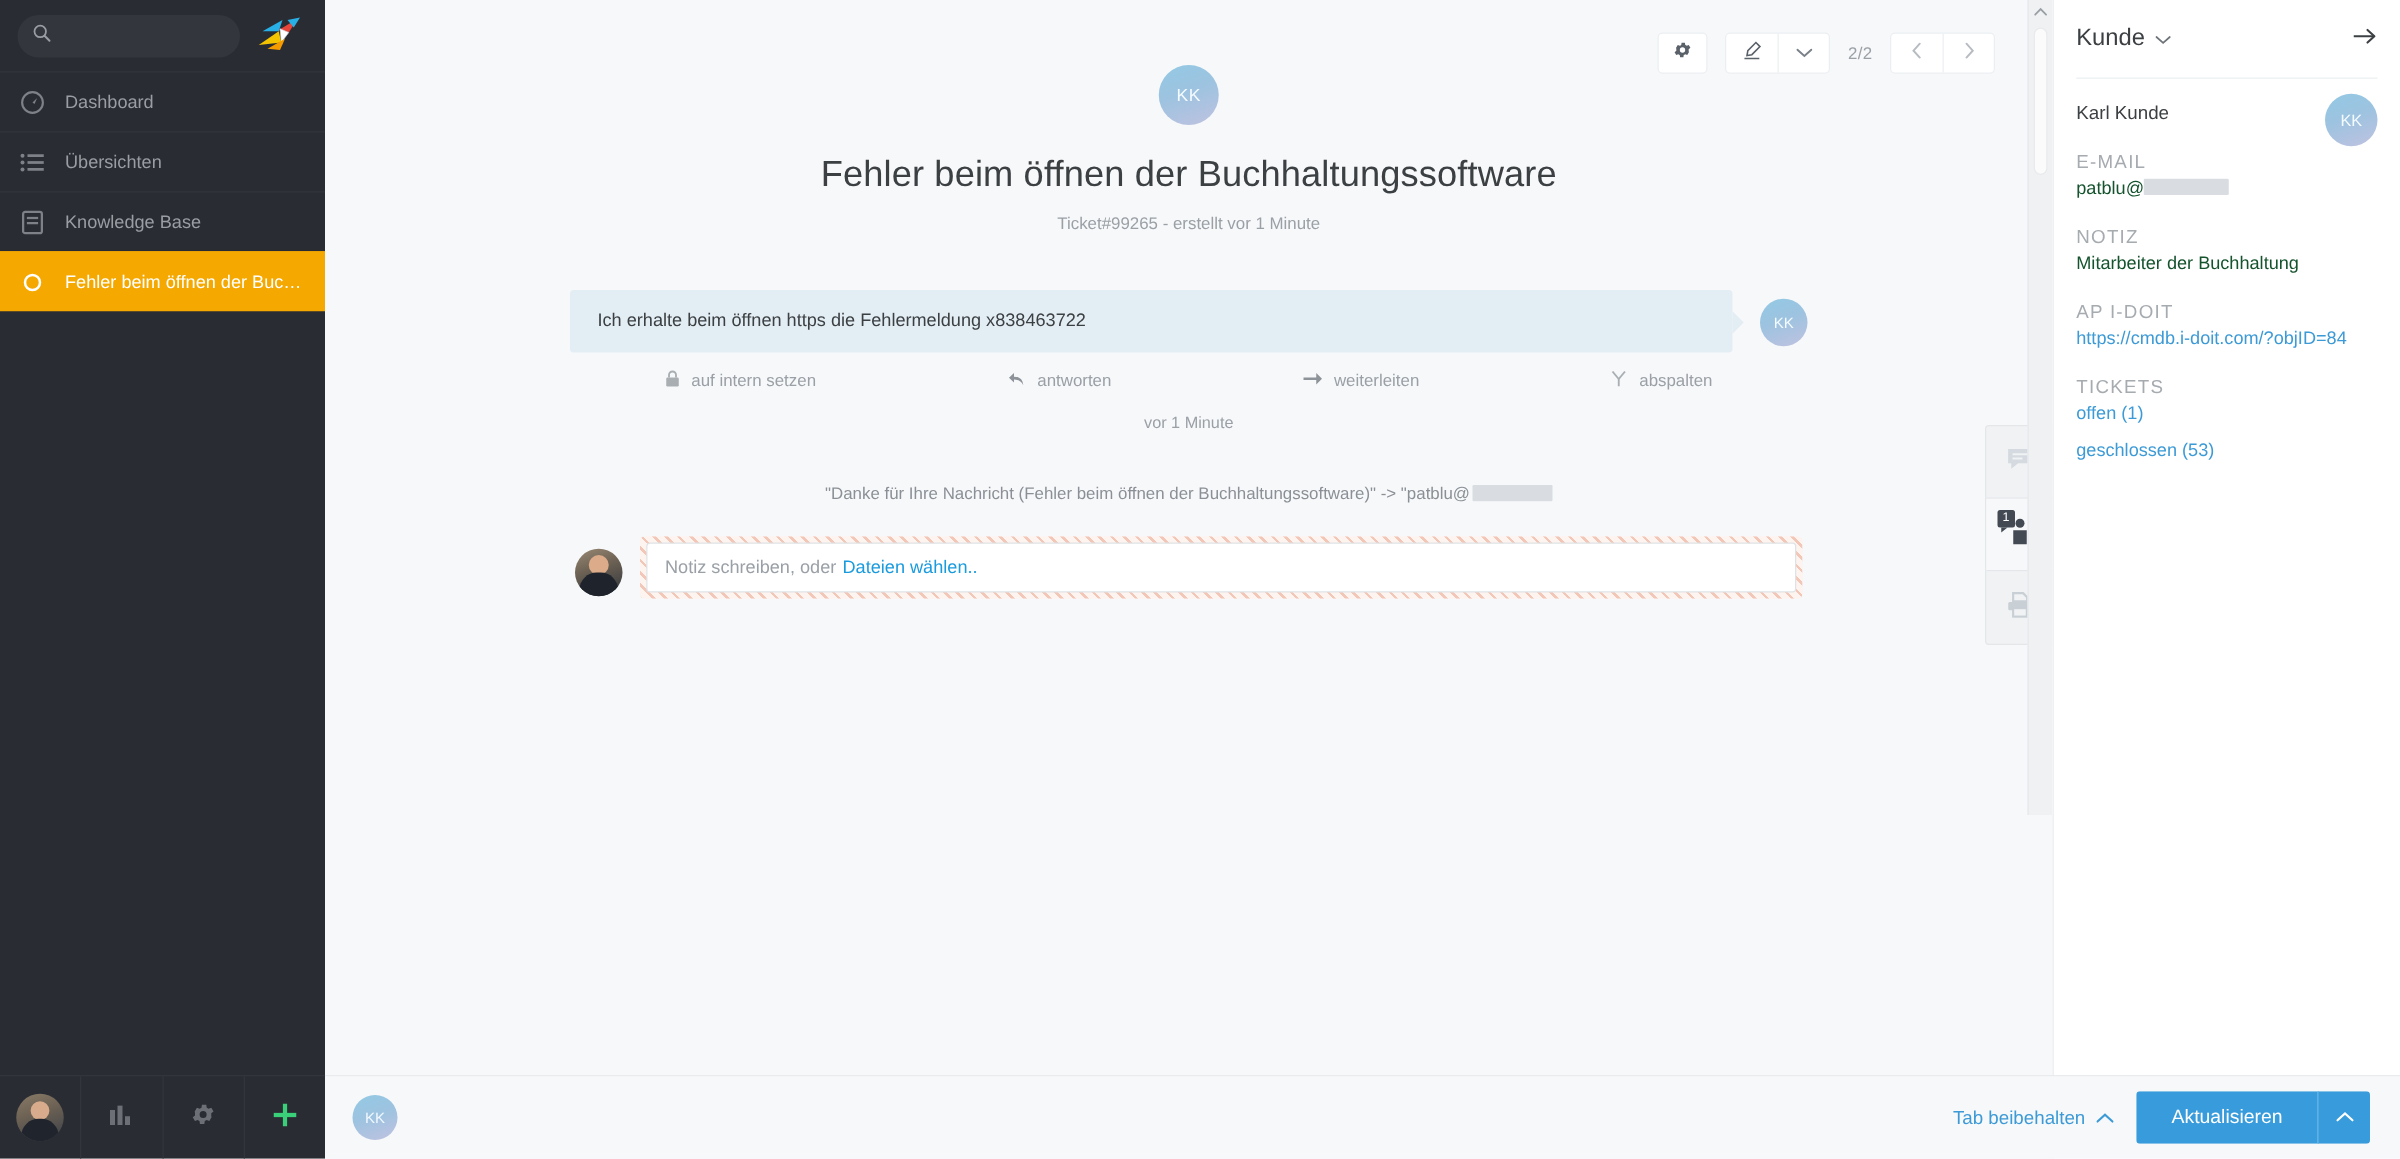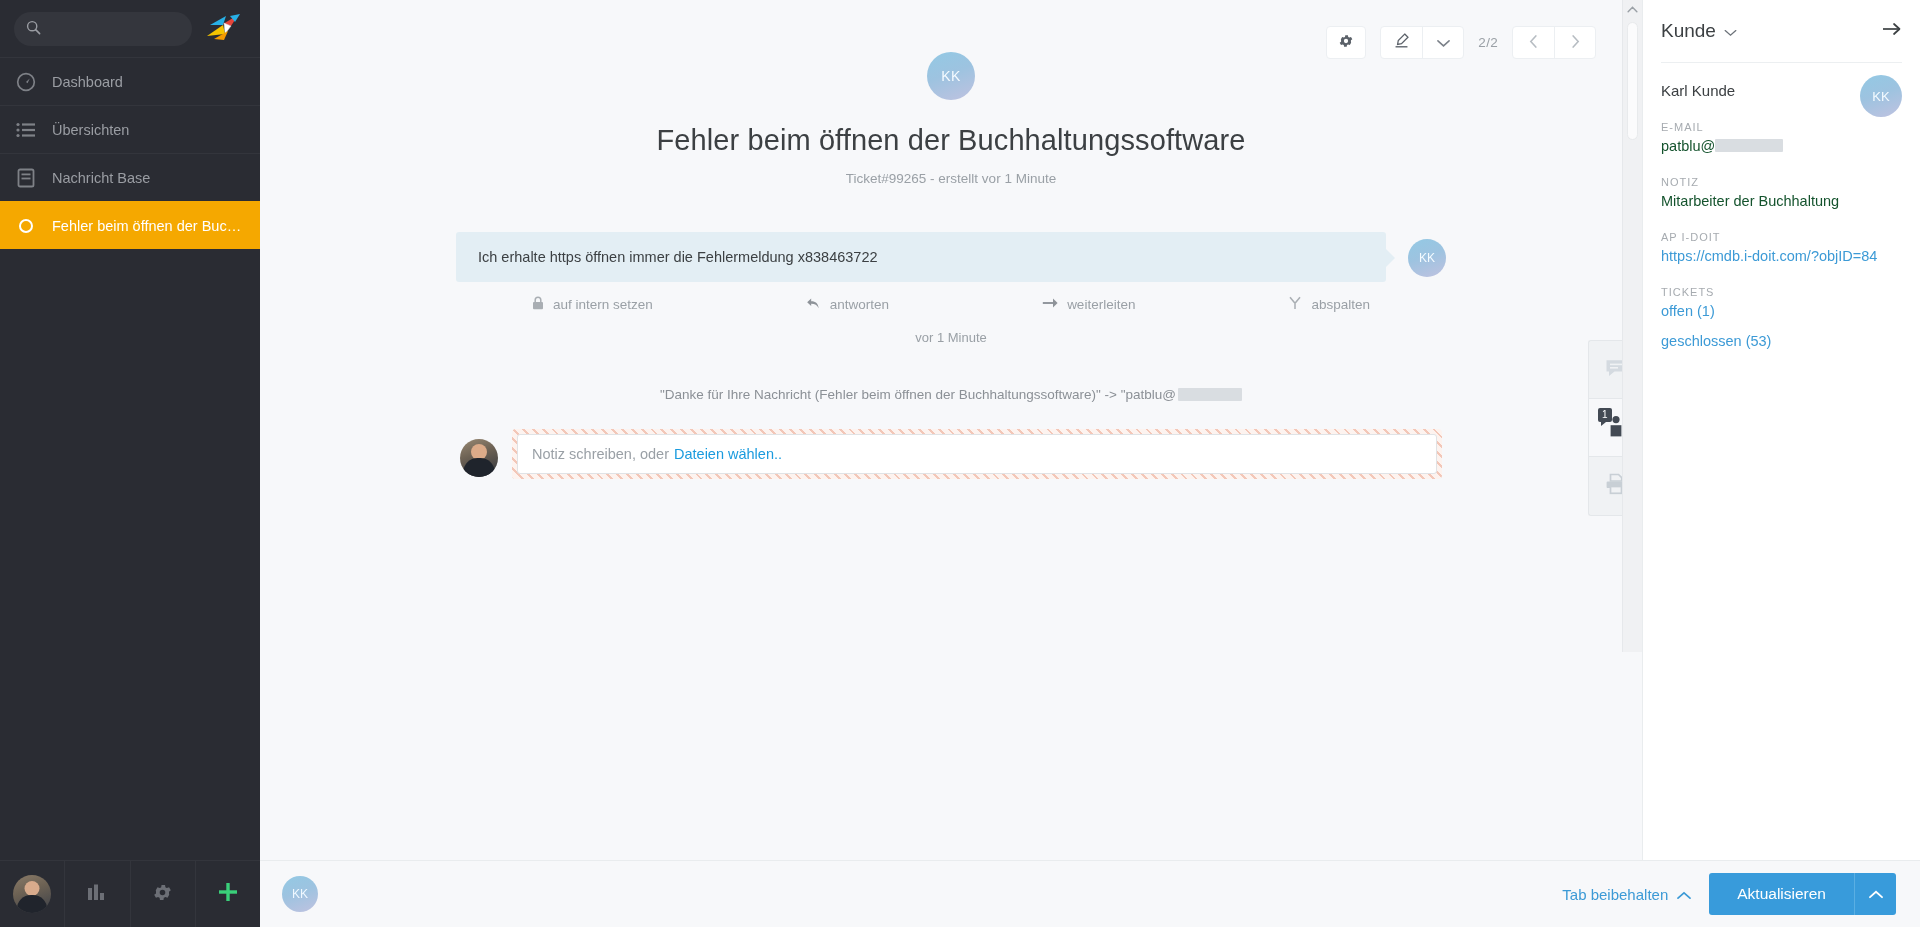--- a/index.html
+++ b/index.html
@@ -209,21 +209,21 @@
   .rs-divider { height:1px; background:#eceff1; margin:0 18px; }
   .rs-name-row { display:flex; align-items:flex-end; justify-content:space-between; padding-top:19px; }
   .rs-name { font-size:15px; color:#3c4043; }
   .rs-avatar {
     width:42px; height:42px; border-radius:50%;
     background:linear-gradient(160deg,#93c9e4 0%,#9dc3e0 45%,#bfc2e0 100%);
     color:#f4fbff; font-size:13px; display:flex; align-items:center; justify-content:center;
     position:absolute; right:18px; top:12px;
   }
   .rs-label {
-    font-size:11px; color:#a6abb0; letter-spacing:1px; margin-top:22px; text-transform:uppercase;
+    font-size:15px; color:#a6abb0; letter-spacing:1px; margin-top:22px; text-transform:uppercase;
   }
   .rs-value { font-size:14.5px; color:#14532d; margin-top:5px; }
   .rs-link { font-size:14.5px; color:#3c9ad6; margin-top:5px; cursor:pointer; display:block; }
   .rs-link.spaced { margin-top:14px; }
 
   
   .bottombar {
     position:absolute; left:260px; right:0; bottom:0; height:67px;
     background:#f7f8fa; border-top:1px solid #e9ecee;
     display:flex; align-items:center; z-index:9;
@@ -299,21 +299,21 @@
         <span class="lbl">Übersichten</span>
       </div>
       <div class="nav-item">
         <span class="ico">
           <svg width="18" height="20" viewBox="0 0 18 20">
               <rect x="1.5" y="1.5" width="15" height="17" rx="1.6" fill="none" stroke="#7e8187" stroke-width="1.8"></rect>
               <rect x="4.5" y="5.5" width="9" height="1.8" fill="#7e8187"></rect>
               <rect x="4.5" y="9.6" width="9" height="1.8" fill="#7e8187"></rect>
             </svg>
         </span>
-        <span class="lbl">Nachricht Base</span>
+        <span class="lbl">Knowledge Base</span>
       </div>
       <div class="nav-item active">
         <span class="ico">
           <svg width="16" height="16" viewBox="0 0 16 16">
               <circle cx="8" cy="8" r="6" fill="none" stroke="#ffffff" stroke-width="2"></circle>
             </svg>
         </span>
         <span class="lbl">Fehler beim öffnen der Buchhal...</span>
       </div>
     </div>
@@ -399,21 +399,21 @@
       </div>
 
       <div class="ticket-head">
         <div class="avatar-kk">KK</div>
         <h1 class="ticket-title">Fehler beim öffnen der Buchhaltungssoftware</h1>
         <div class="ticket-sub">Ticket#99265 - erstellt vor 1 Minute</div>
       </div>
 
       <div class="article-wrap">
         <div class="article-row">
-          <div class="bubble">Ich erhalte https öffnen immer die Fehlermeldung x838463722</div>
+          <div class="bubble">Ich erhalte beim öffnen https die Fehlermeldung x838463722</div>
           <div class="bubble-avatar">KK</div>
         </div>
 
         <div class="article-actions">
           <div class="art-action">
             <span>
               <svg width="12" height="14" viewBox="0 0 12 14">
                   <rect x="1" y="6" width="10" height="7.2" rx="1" fill="#a9aeb3"></rect>
                   <path d="M3.2 6V4a2.8 2.8 0 0 1 5.6 0v2" fill="none" stroke="#a9aeb3" stroke-width="1.5"></path>
                 </svg>

